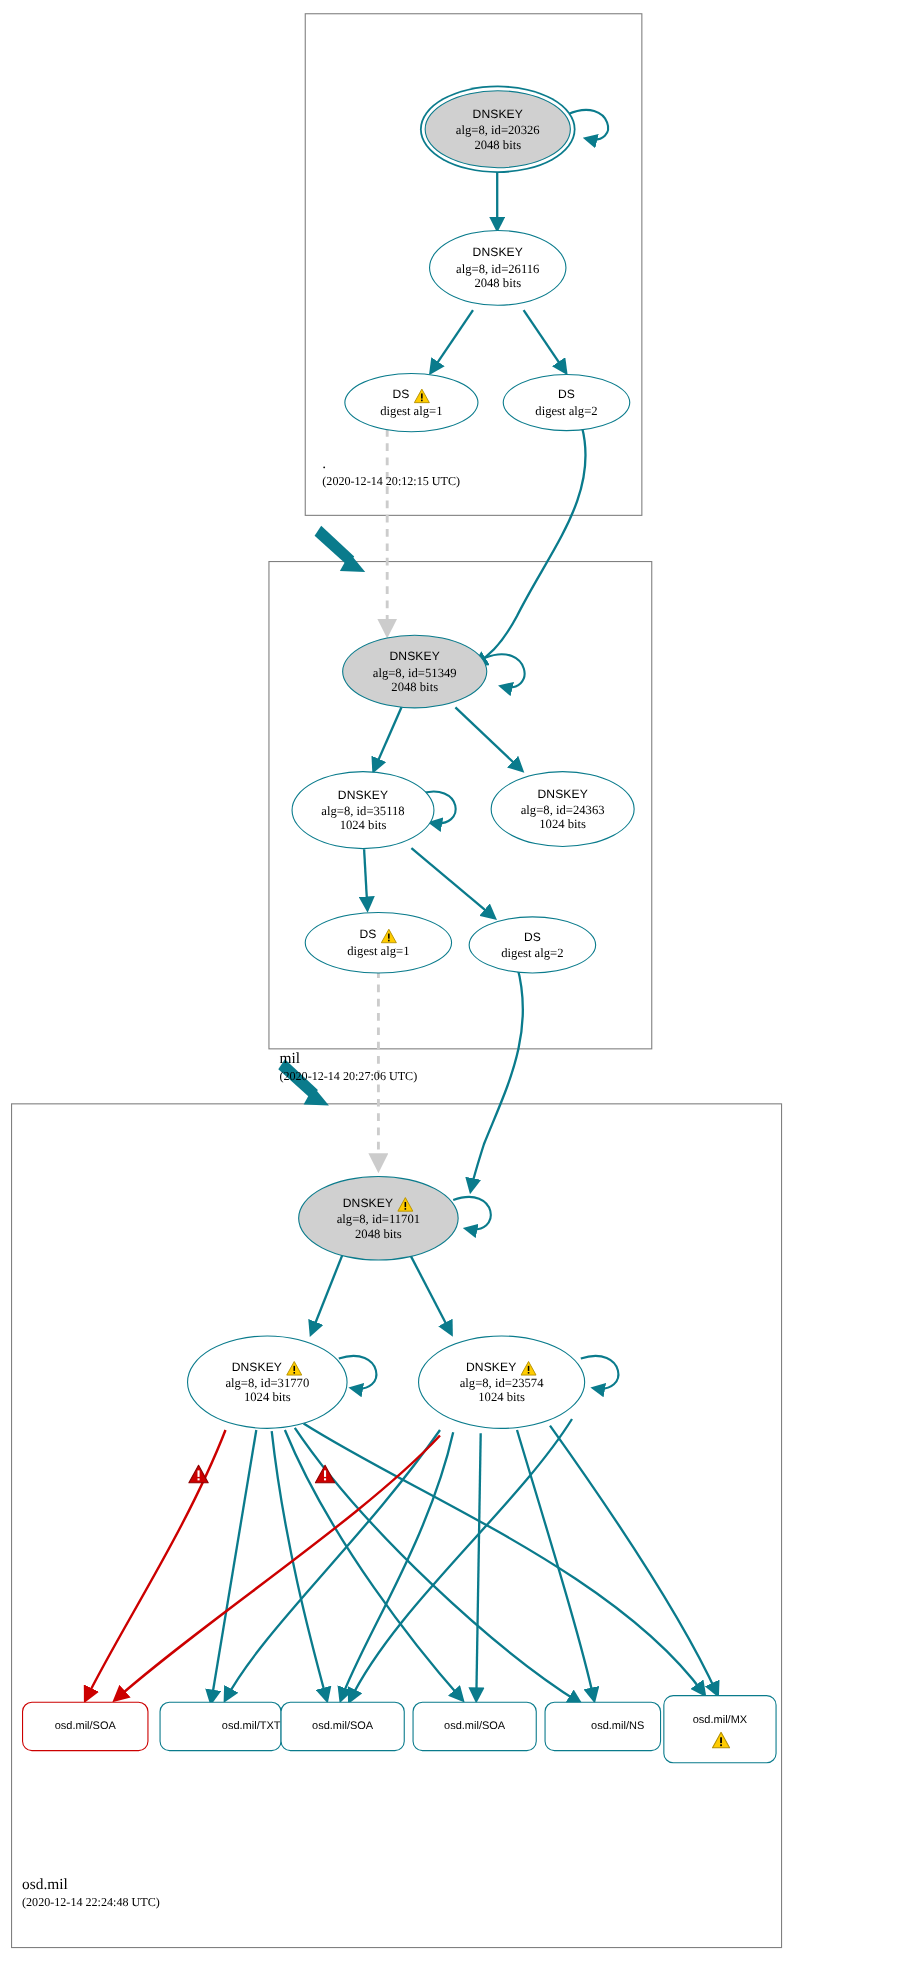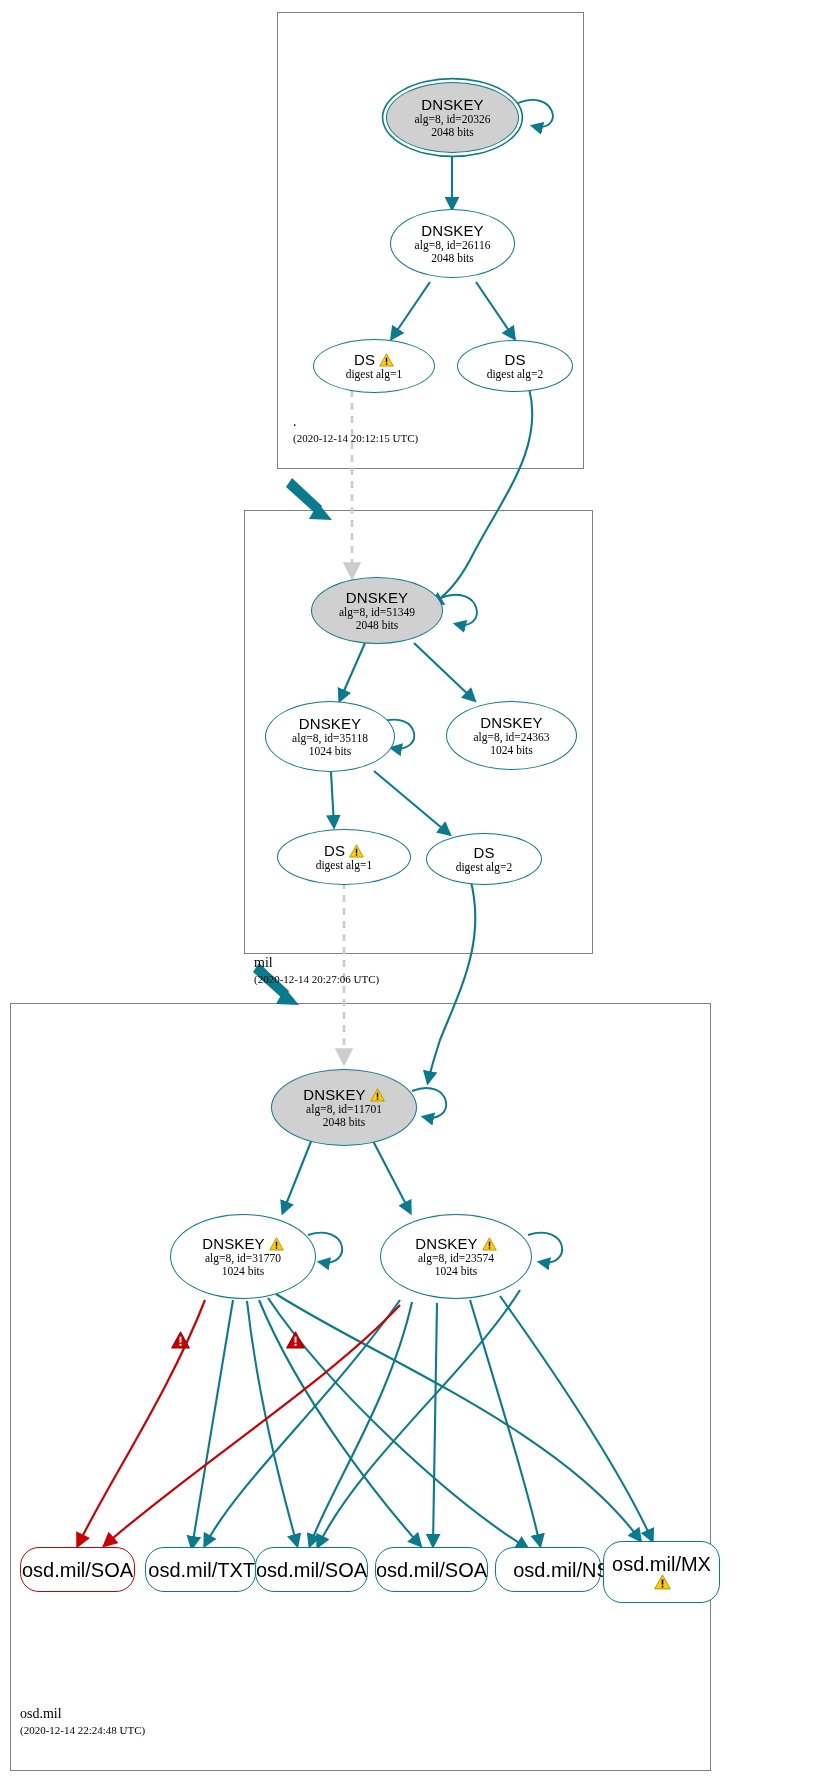--- a/index.html
+++ b/index.html
@@ -8,26 +8,26 @@
   svg.layer{position:absolute;left:0;top:0;width:821px;height:1786px;overflow:visible;}
   .zonebox{position:absolute;border:1px solid #808080;background:transparent;box-sizing:border-box;}
   .zonelabel{position:absolute;font-family:"Liberation Serif",serif;color:#000;white-space:nowrap;}
   .zonelabel .zname{font-size:14px;line-height:17px;}
   .zonelabel .ztime{font-size:11px;line-height:16px;}
   .node{position:absolute;box-sizing:border-box;}
   .ell{border-radius:50%;border:1.6px solid #0a7b8c;background:#fff;display:flex;
        flex-direction:column;align-items:center;justify-content:center;text-align:center;}
   .ell.gray{background:#d0d0d0;}
   .ell.dbl{box-shadow:0 0 0 2.6px #fff,0 0 0 4.2px #0a7b8c;}
-  .t1{font-size:15px;line-height:17px;color:#000;letter-spacing:.1px;
+  .t1{font-size:11px;line-height:17px;color:#000;letter-spacing:.1px;
       font-family:"Liberation Sans",sans-serif;display:flex;align-items:center;gap:4px;}
   .t2{font-size:11.5px;line-height:13px;color:#000;font-family:"Liberation Serif",serif;}
-  .rr{border:1.8px solid #0a7b8c;border-radius:19px;background:#fff;display:flex;
+  .rr{border:1.8px solid #0a7b8c;border-radius:9px;background:#fff;display:flex;
       align-items:center;justify-content:center;text-align:center;
-      font-family:"Liberation Sans",sans-serif;font-size:20px;color:#000;
+      font-family:"Liberation Sans",sans-serif;font-size:10px;color:#000;
       flex-direction:column;line-height:16px;}
   .rr.bogus{border-color:#cc0000;}
   .warn{display:inline-block;width:15px;height:14px;position:relative;vertical-align:-2px;}
   .warn svg{display:block;}
   .warnfloat{position:absolute;}
 </style>
 </head>
 <body>
 
 <div id="stage">
@@ -294,21 +294,21 @@
   </div>
 
   <div class="node rr" style="left:375px;top:1547px;width:113px;height:45px;">
     <span>osd.mil/SOA</span>
   </div>
 
   <div class="node rr" style="left:495px;top:1547px;width:106px;height:45px;padding-left:27px;">
     <span>osd.mil/NS</span>
   </div>
 
-  <div class="node rr" style="left:603px;top:1541px;width:117px;height:62px;">
+  <div class="node rr" style="left:603px;top:1541px;width:103px;height:62px;">
     <span>osd.mil/MX</span>
     <span class="warn" style="margin-top:2px;">
       <svg viewBox="0 0 16 15" width="17" height="16">
         <path d="M8 0.8 L15.3 14 L0.7 14 Z" fill="#ffcc00" stroke="#b38f00" stroke-width="0.9" stroke-linejoin="round"></path>
         <rect x="7.25" y="5" width="1.5" height="5" fill="#000"></rect>
         <rect x="7.25" y="11" width="1.5" height="1.6" fill="#000"></rect>
       </svg>
     </span>
   </div>
 

